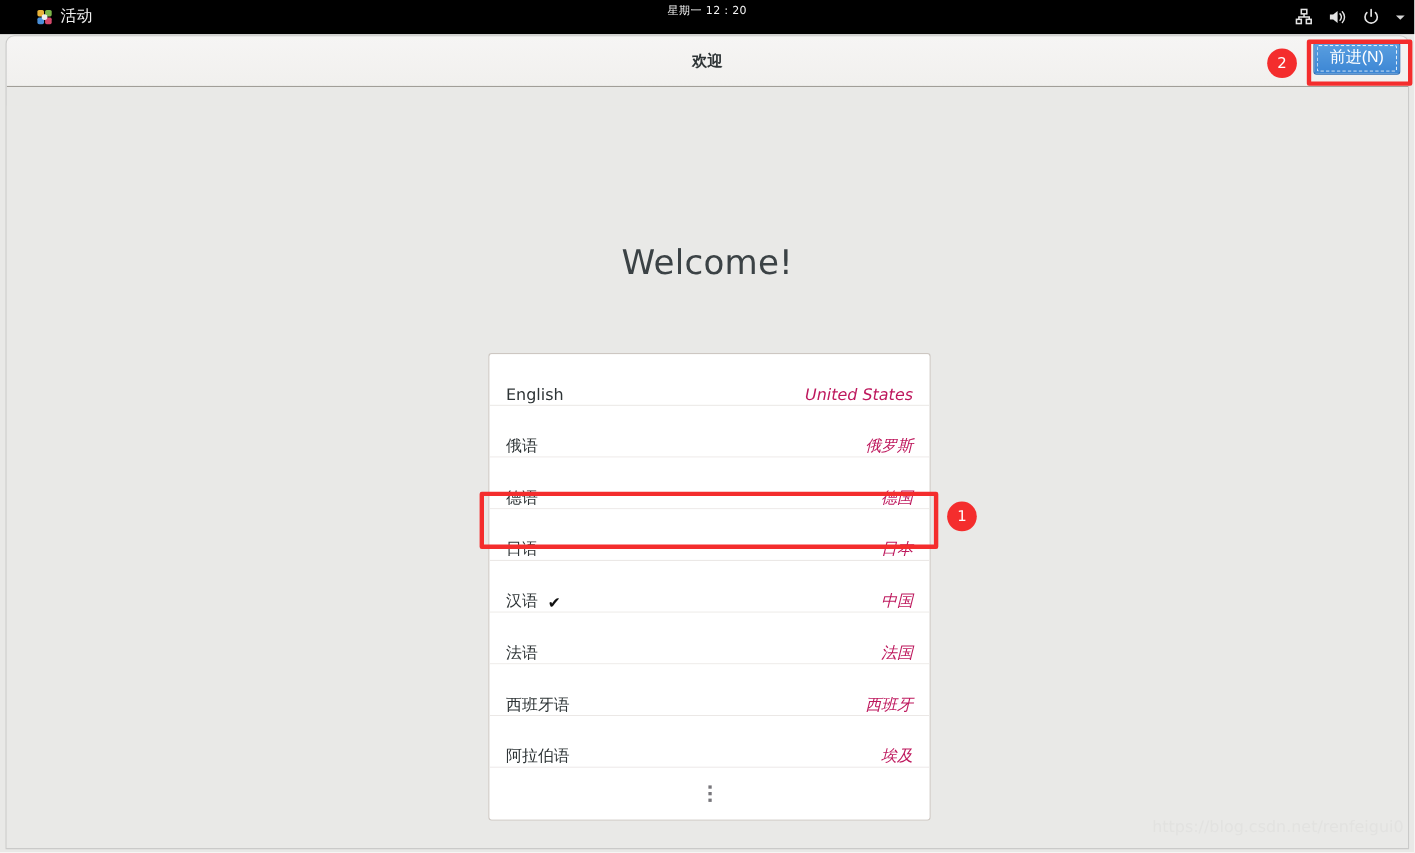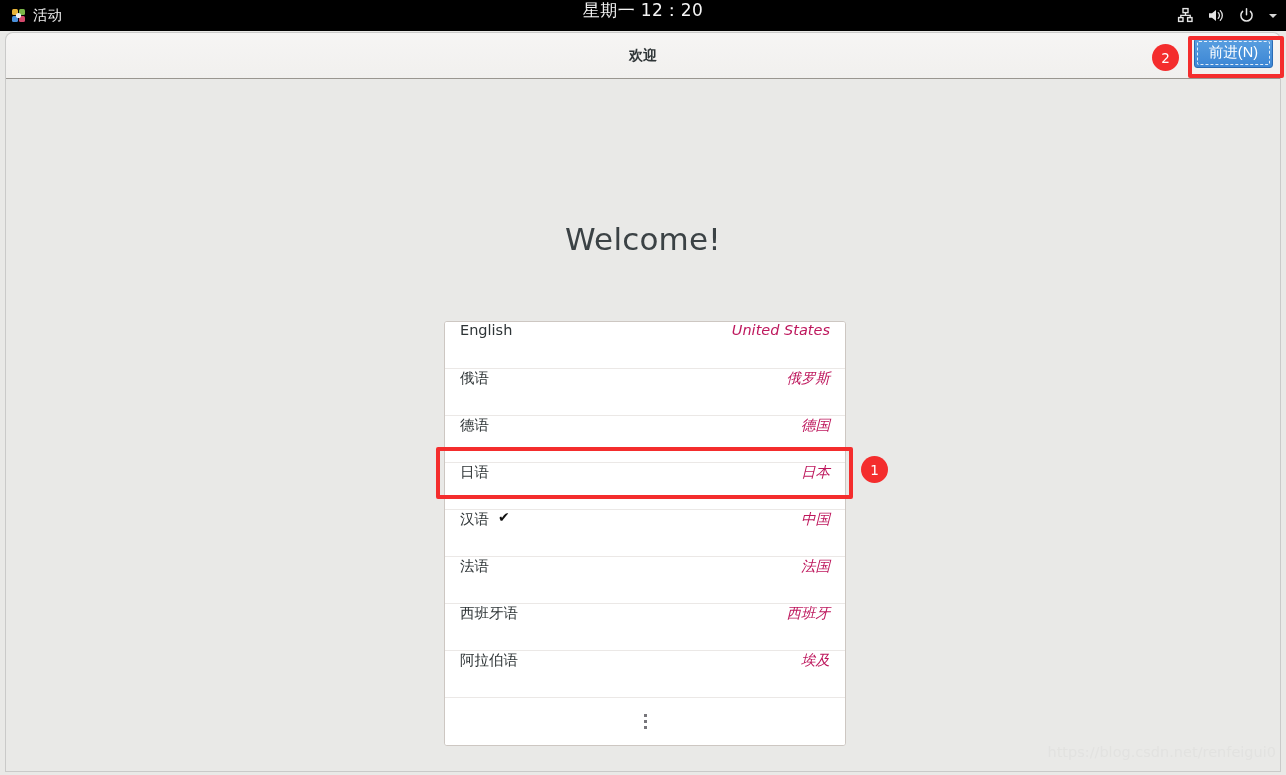--- a/index.html
+++ b/index.html
@@ -30,21 +30,21 @@
     height: 31px;
     background: #000000;
     display: flex;
     align-items: center;
     z-index: 40;
   }
   .topbar-left {
     display: flex;
     align-items: center;
     height: 31px;
-    padding-left: 7px;
+    padding-left: 29px;
     text-decoration: underline;
   }
   .activities {
     display: flex;
     align-items: center;
     gap: 7px;
     height: 31px;
     padding: 0 4px;
     cursor: pointer;
   }
@@ -98,21 +98,21 @@
   }
   .clock {
     position: absolute;
     left: 0; right: 0;
     top: 0;
     height: 20px;
     display: flex;
     align-items: center;
     justify-content: center;
     color: #f4f4f4;
-    font-size: 17px;
+    font-size: 10px;
     letter-spacing: 0.4px;
     cursor: pointer;
     pointer-events: auto;
   }
   .tray {
     position: absolute;
     right: 9px; top: 0;
     height: 31px;
     display: flex;
     align-items: center;
@@ -195,21 +195,21 @@
     left: 438px;
     top: 225px;
     width: 400px;
     background: #ffffff;
     border: 1px solid #cdc7c2;
     border-radius: 3px;
     overflow: hidden;
   }
   .lang-row {
     display: flex;
-    align-items: flex-start;
+    align-items: flex-end;
     height: 47px;
     padding: 0 15px;
     border-bottom: 1px solid #ebe8e6;
     cursor: pointer;
     background: #ffffff;
     box-sizing: border-box;
   }
   .lang-row:last-child { border-bottom: none; }
   .lang-name {
     font-size: 14.5px;

